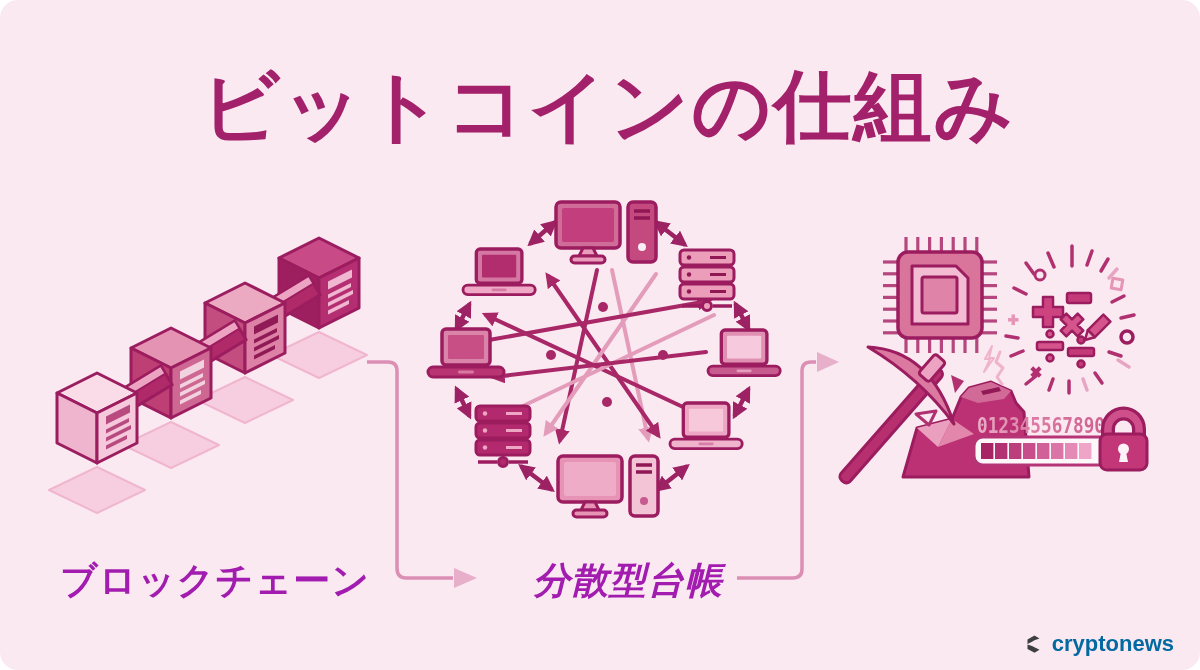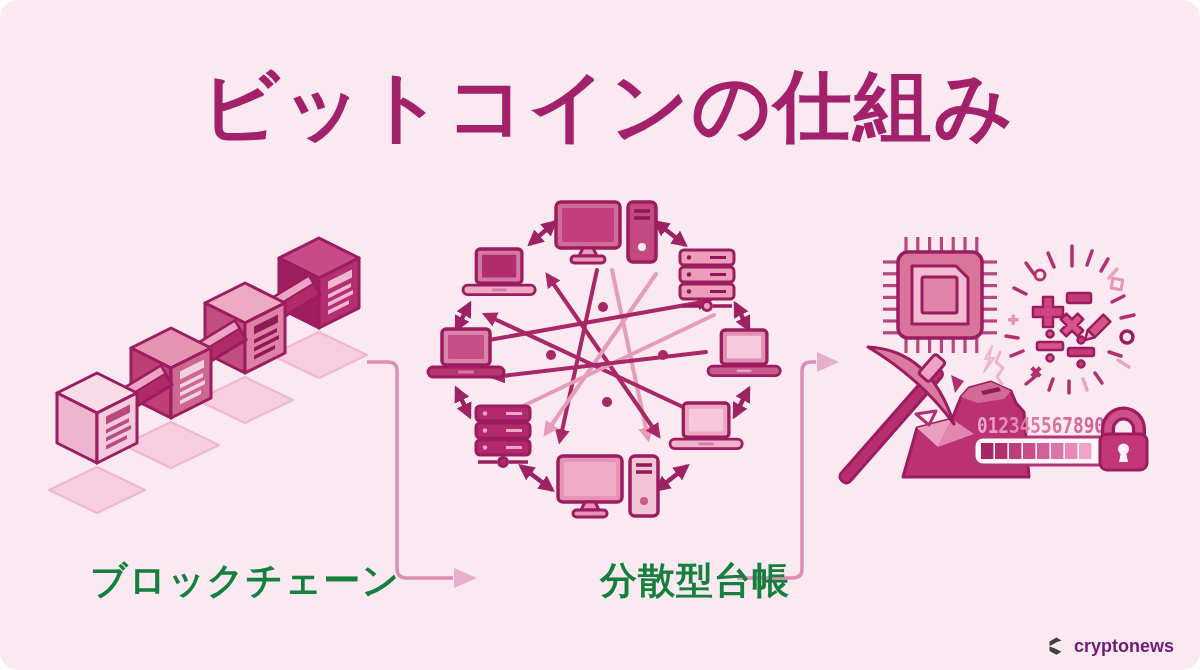--- a/index.html
+++ b/index.html
@@ -8,29 +8,29 @@
     background:#fbe9f1;border-radius:18px;overflow:hidden;
     font-family:"Liberation Sans","DejaVu Sans",sans-serif;
   }
   .title{
     position:absolute;top:56px;left:0;width:100%;margin:8px;
     text-align:center;font-size:78px;font-weight:bold;color:#a3206a;
     letter-spacing:2px;line-height:1.1;
   }
   .scene{position:absolute;left:0;top:0;width:1200px;height:670px;}
   .step-label{
-    position:absolute;top:556px;height:48px;text-align:right;
-    font-size:37px;font-weight:bold;color:#15803d;letter-spacing:1px;
+    position:absolute;top:556px;height:48px;text-align:center;
+    font-size:37px;font-weight:bold;color:#a21caf;letter-spacing:1px;
   }
   .label-1{left:30px;width:370px;}
-  .label-2{left:420px;width:370px;}
+  .label-2{left:443px;width:370px;font-style:italic;}
   .label-3{left:810px;width:370px;}
   .brand{
     position:absolute;right:26px;bottom:13px;display:flex;align-items:center;gap:7px;
-    color:#701a75;font-weight:bold;font-size:18px;
+    color:#0369a1;font-weight:bold;font-size:22px;
   }
 </style>
 </head>
 <body>
 
 <div class="canvas">
 
   <h1 class="title">ビットコインの仕組み</h1>
 
   <svg class="scene" viewBox="0 0 1200 670">

